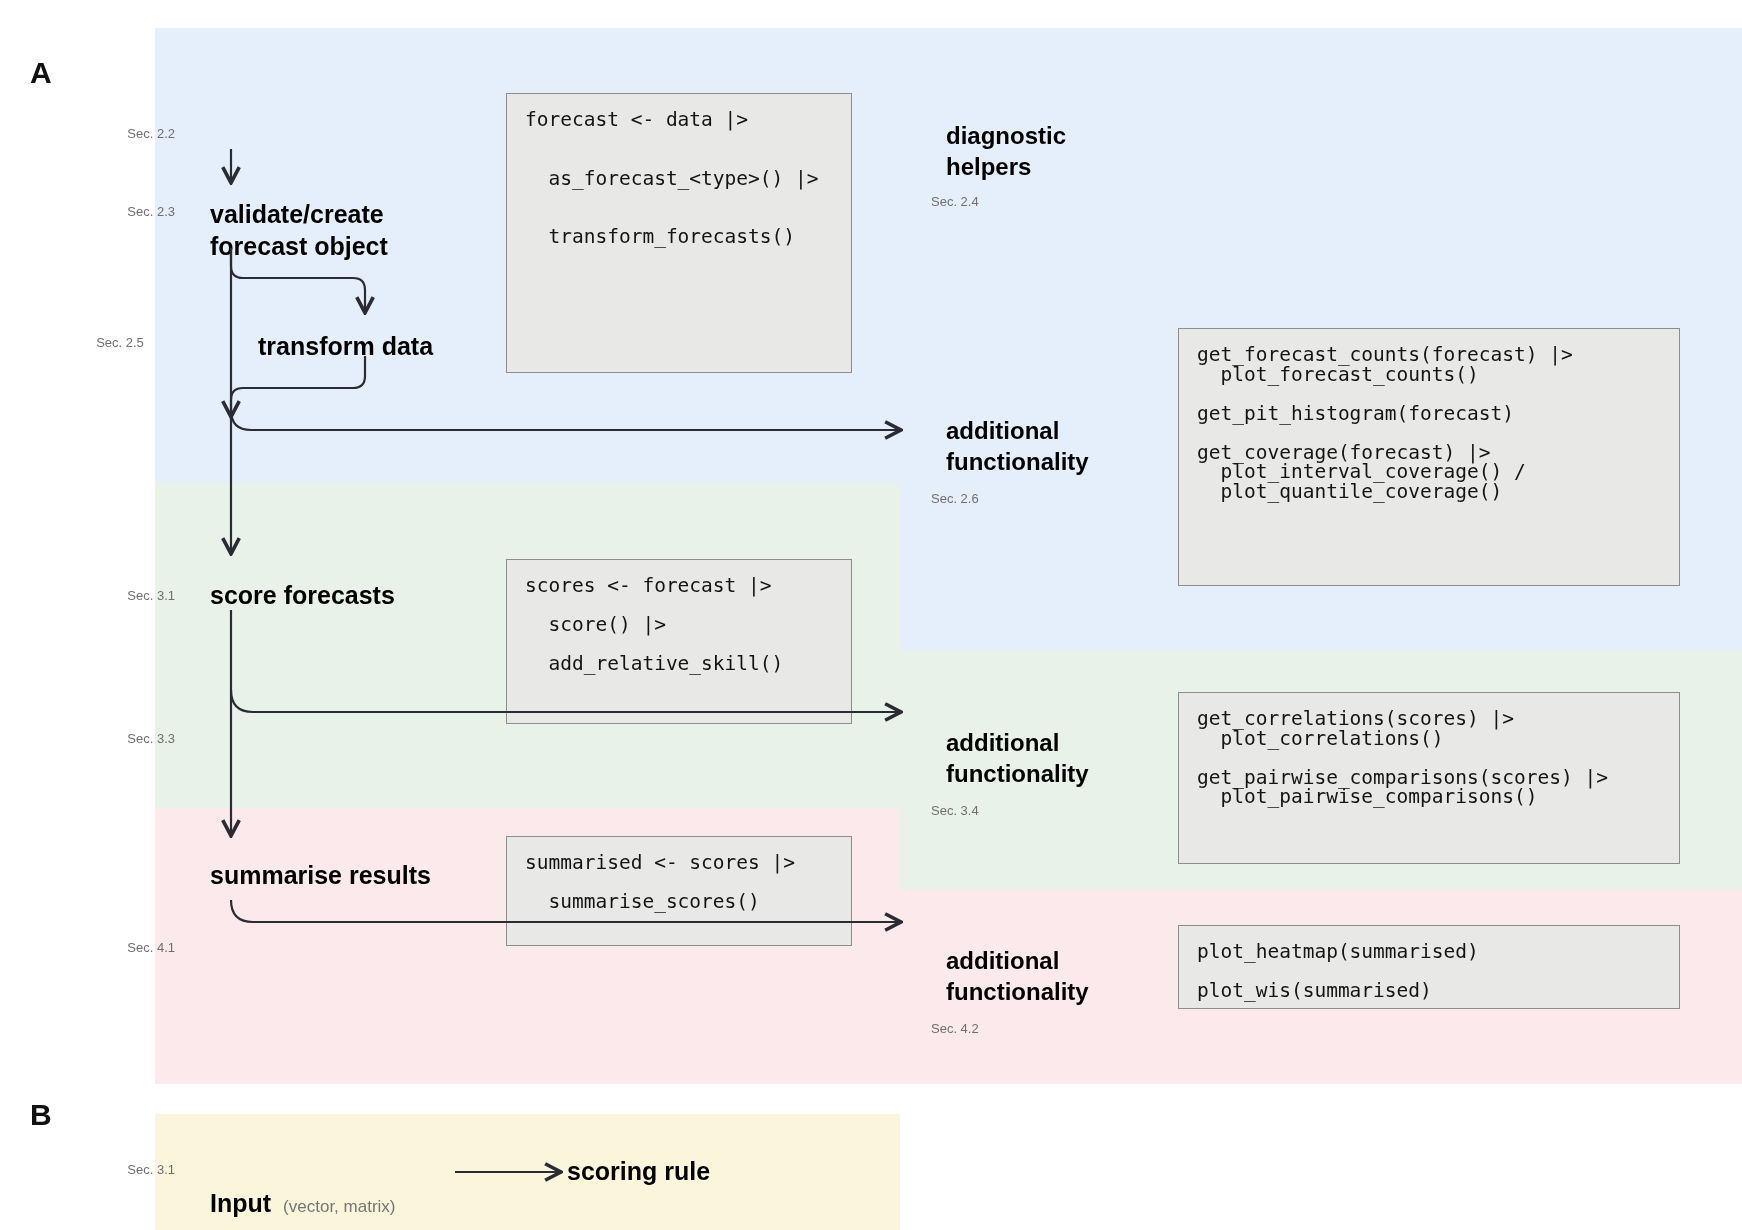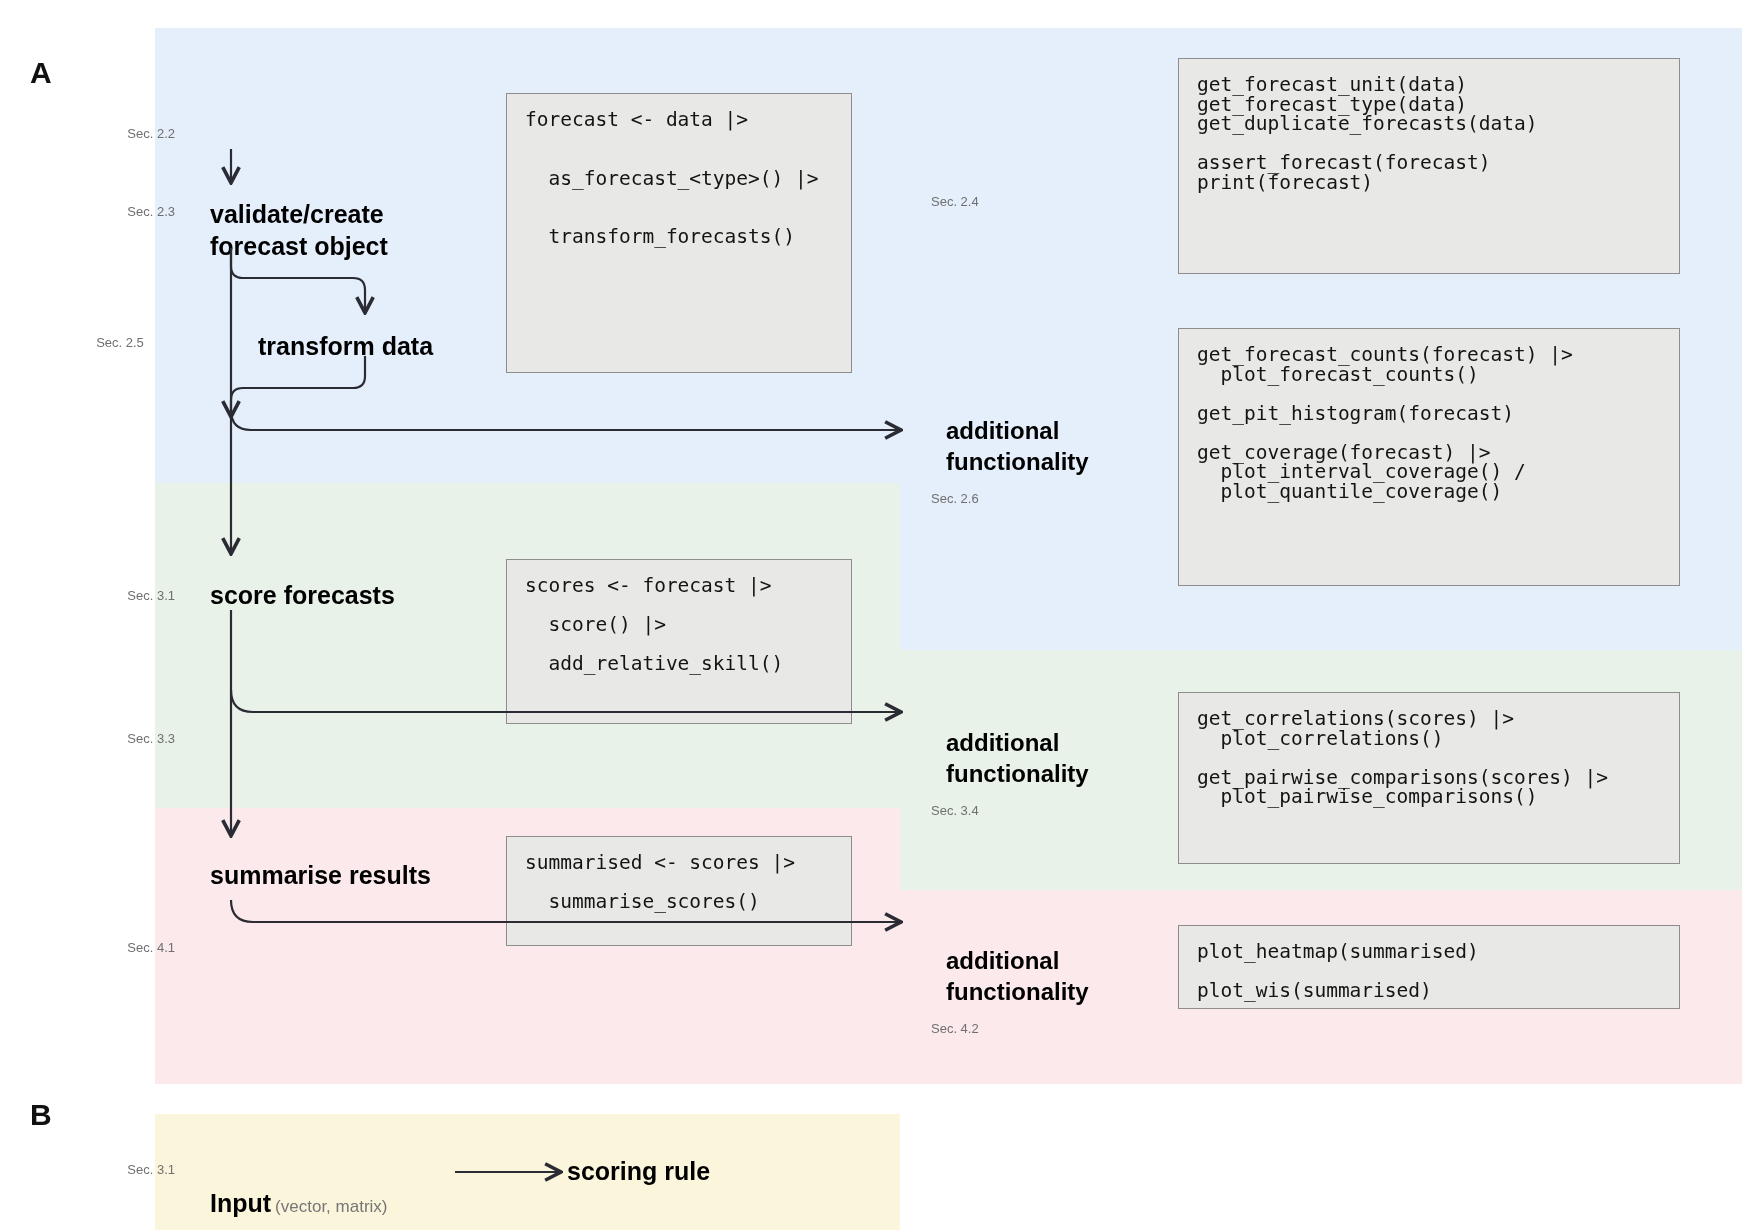--- a/index.html
+++ b/index.html
@@ -103,27 +103,23 @@
   <div class="code" style="left:506px;top:559px;width:346px;height:165px;">scores &lt;- forecast |&gt;
 
   score() |&gt;
 
   add_relative_skill()</div>
 
   <div class="code" style="left:506px;top:836px;width:346px;height:110px;">summarised &lt;- scores |&gt;
 
   summarise_scores()</div>
 
+  <div class="rhead" style="left:946px;top:120px;">diagnostic
+helpers</div>
   <div class="sec-tag" style="left:931px;top:194px;text-align:left;width:140px;">Sec. 2.4</div>
-  <div class="code" style="left:1178px;top:58px;width:502px;height:216px;">get_forecast_unit(data)
-get_forecast_type(data)
-get_duplicate_forecasts(data)
-
-assert_forecast(forecast)
-print(forecast)</div>
 
   <div class="rhead" style="left:946px;top:415px;">additional
 functionality</div>
   <div class="sec-tag" style="left:931px;top:491px;text-align:left;width:140px;">Sec. 2.6</div>
   <div class="code" style="left:1178px;top:328px;width:502px;height:258px;">get_forecast_counts(forecast) |&gt;
   plot_forecast_counts()
 
 get_pit_histogram(forecast)
 
 get_coverage(forecast) |&gt;
@@ -141,21 +137,21 @@
 
   <div class="rhead" style="left:946px;top:945px;">additional
 functionality</div>
   <div class="sec-tag" style="left:931px;top:1021px;text-align:left;width:140px;">Sec. 4.2</div>
   <div class="code" style="left:1178px;top:925px;width:502px;height:84px;">plot_heatmap(summarised)
 
 plot_wis(summarised)</div>
 
   <div class="sec-tag" style="left:65px;top:1162px;">Sec. 3.1</div>
   <div class="step" style="left:210px;top:1155px;">
-    <span>Input</span><span class="sub" style="margin-left:4px;text-align:center;">(vector, matrix)</span>
+    <span>Input</span><span class="sub" style="margin-left:12px;text-align:center;">(vector, matrix)</span>
   </div>
   <div class="step" style="left:567px;top:1155px;">scoring rule</div>
 
   <svg id="connectors" viewBox="0 0 1742 1230">
     <defs>
       <marker id="ah" viewBox="0 0 12 12" refX="10" refY="6" markerWidth="9" markerHeight="9" orient="auto-start-reverse">
         <path d="M 1 1 L 10.5 6 L 1 11" fill="none" stroke="#2b2b33" stroke-width="1.6"></path>
       </marker>
     </defs>
 

